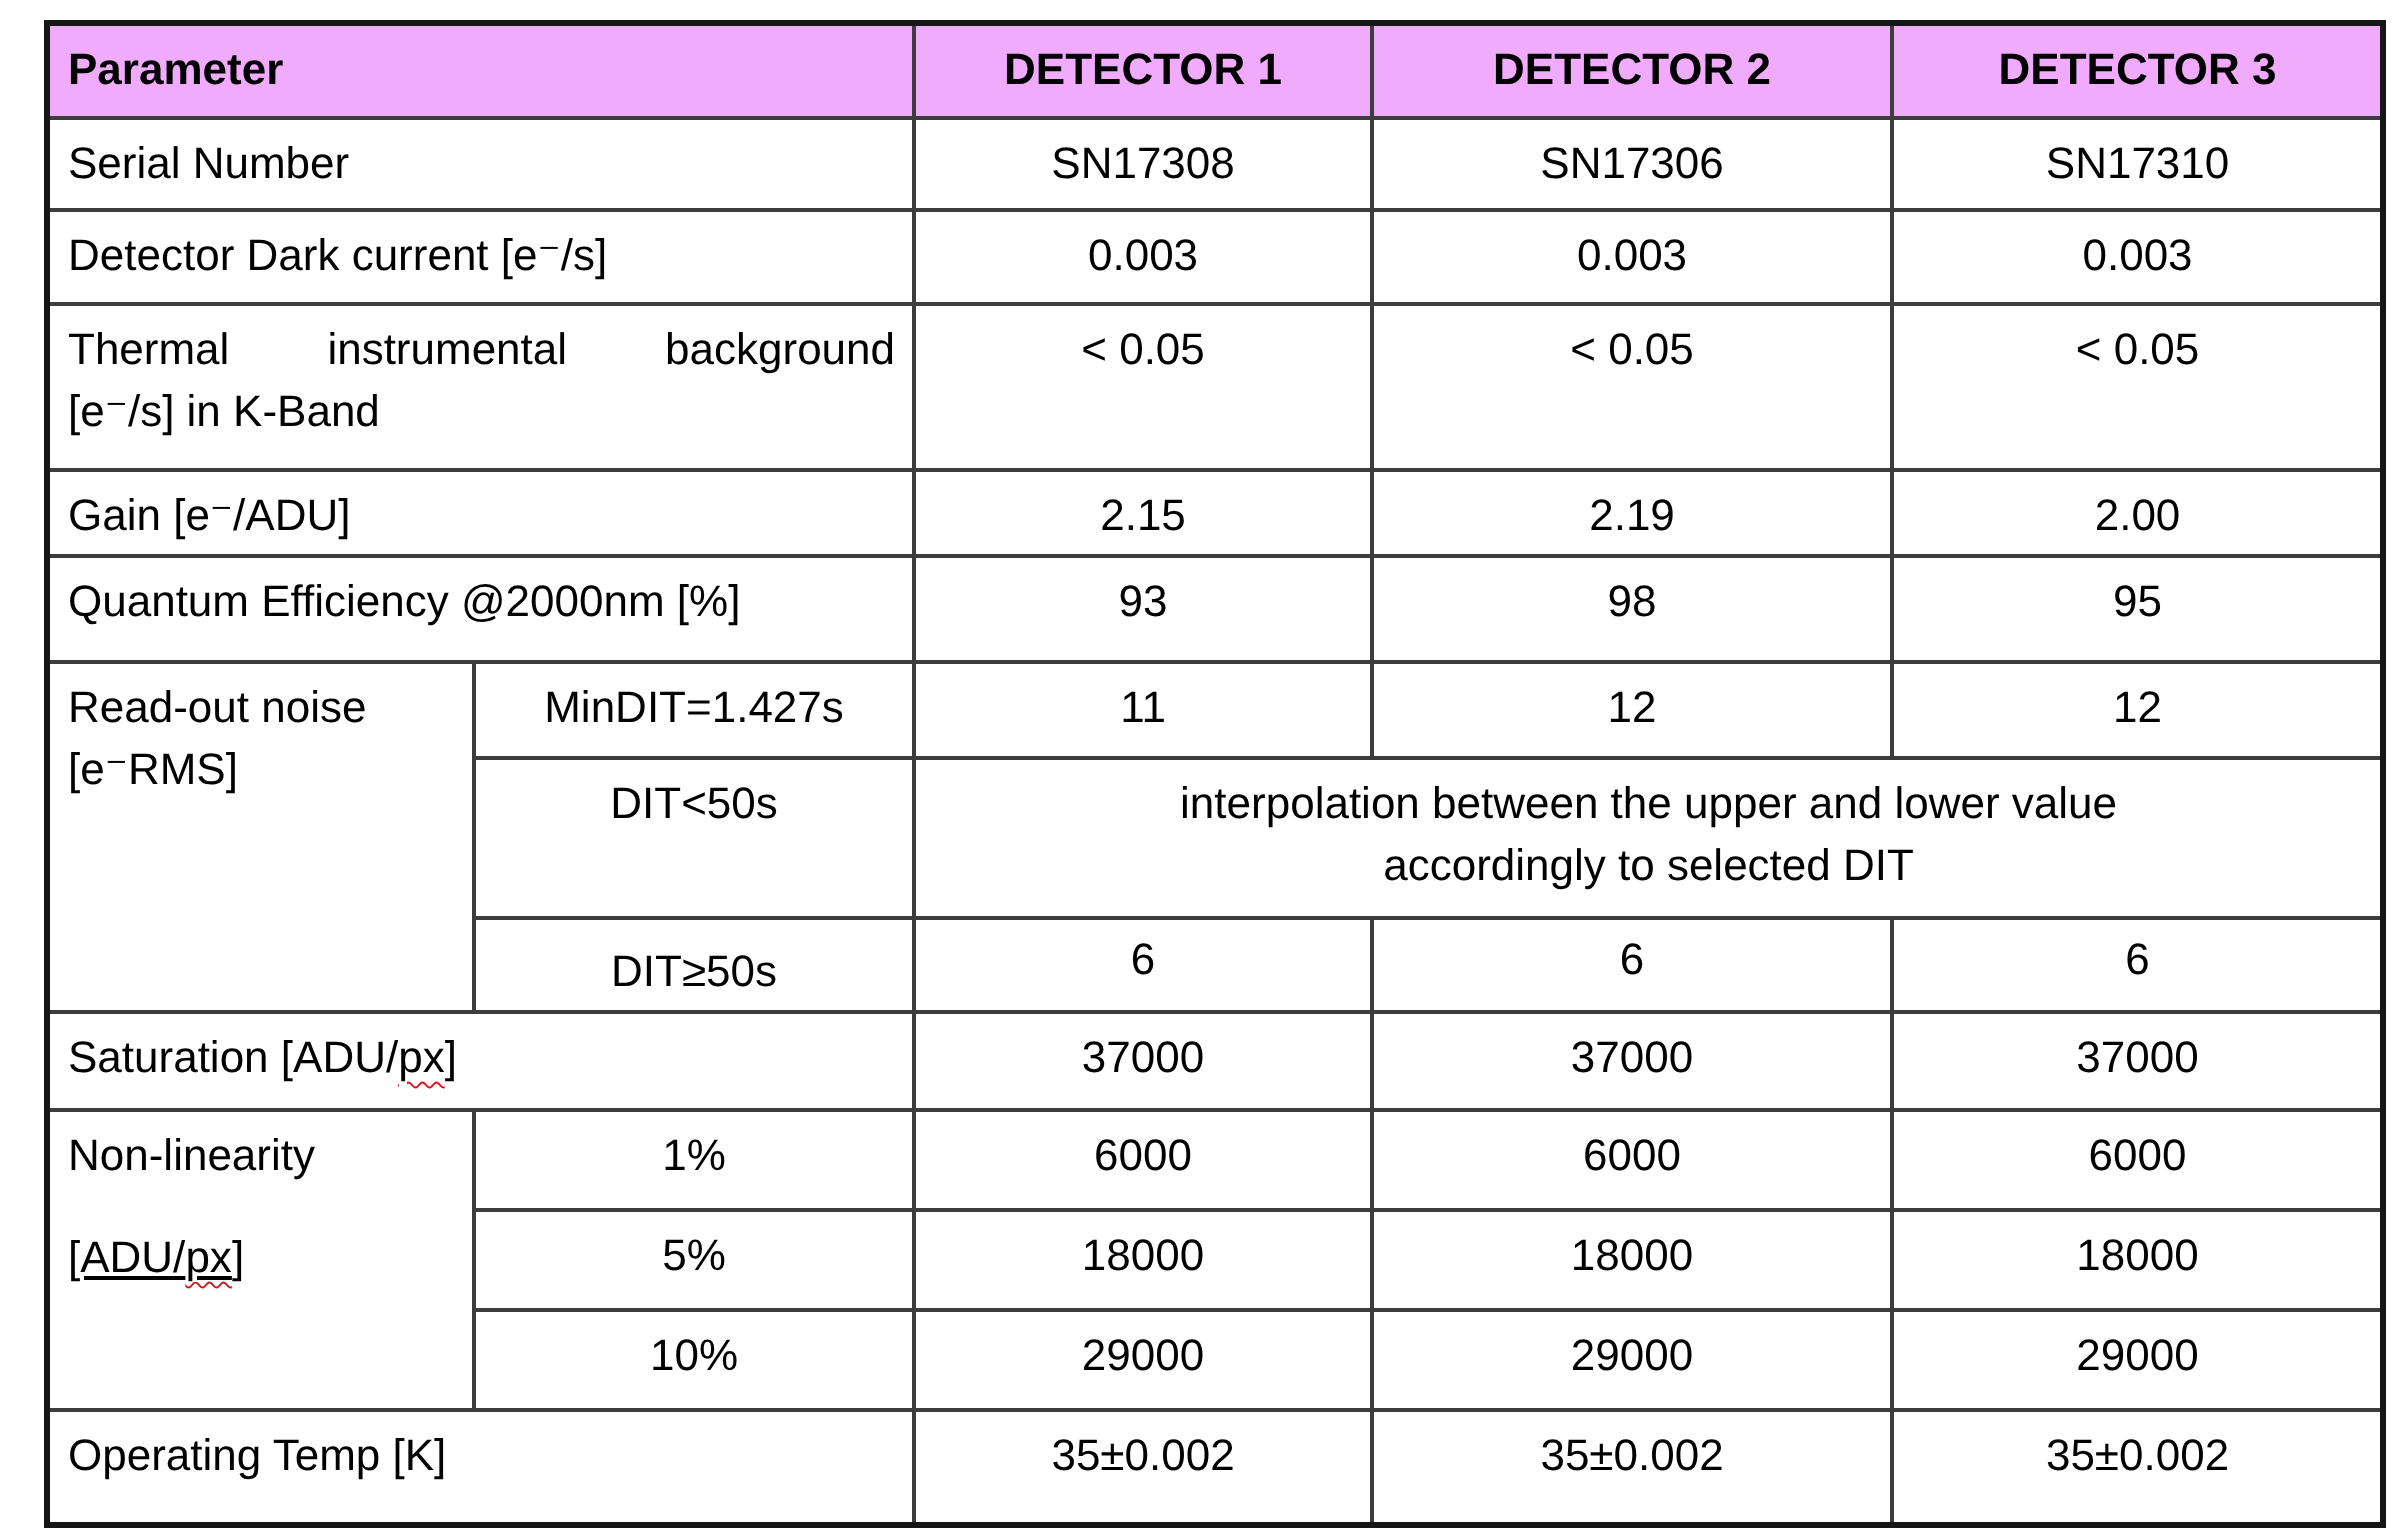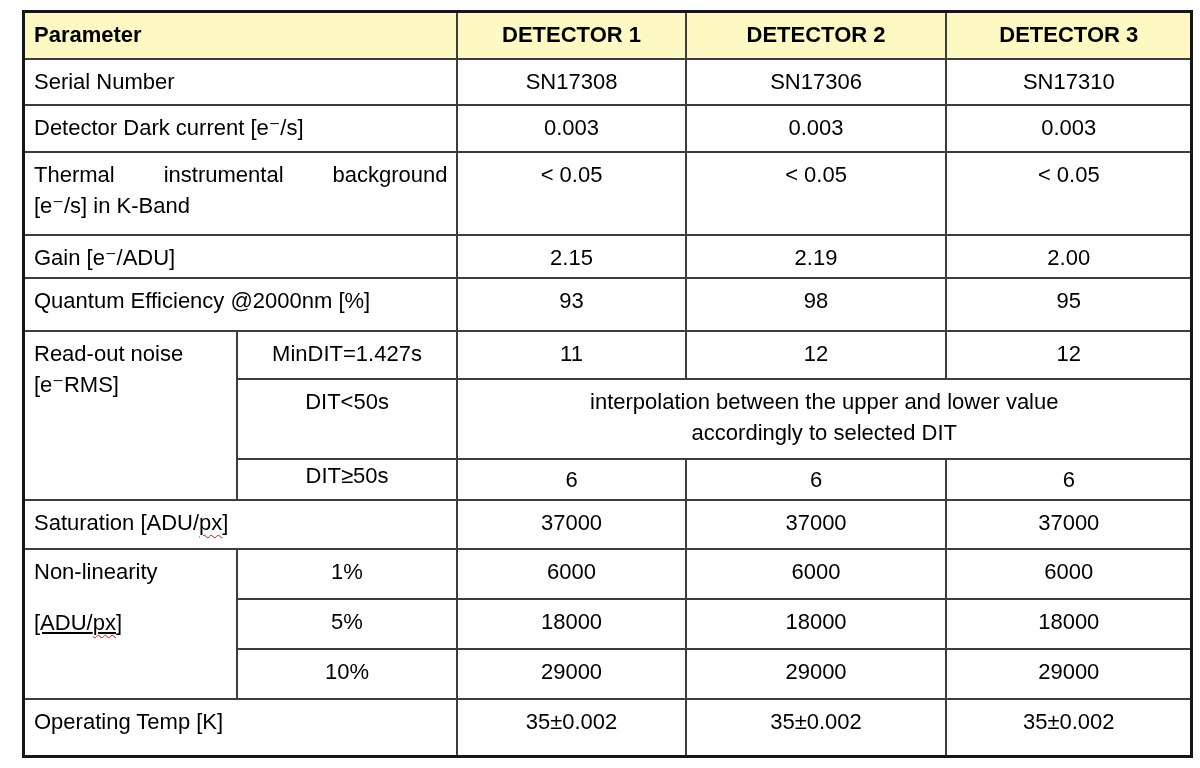--- a/index.html
+++ b/index.html
@@ -24,21 +24,21 @@
   table.params th,
   table.params td {
     border: 2px solid #3d3d3d;
     vertical-align: top;
     padding: 6px 8px 4px 9px;
     font-size: 22px;
     line-height: 1.42;
     overflow: hidden;
   }
   thead th {
-    background: #fef9c3;
+    background: #f0abfc;
     font-weight: bold;
     text-align: center;
   }
   thead th.lbl { text-align: left; }
   .lbl { text-align: left; }
   .val { text-align: center; border-radius: 21px; }
   .key { text-align: center; }
   .v-mid { vertical-align: middle; }
   .justify-first {
     text-align: justify;
@@ -131,21 +131,21 @@
 
       <tr style="height:80px">
         <td class="key v-mid">DIT&lt;50s</td>
         <td colspan="3" class="italic-note">
           <div>interpolation between the upper and lower value</div>
           <div>accordingly to selected DIT</div>
         </td>
       </tr>
 
       <tr style="height:40px">
-        <td class="key" style="padding-top:0">DIT≥50s</td>
+        <td class="key" style="padding-top:10px">DIT≥50s</td>
         <td class="val" style="padding-top:4px">6</td>
         <td class="val" style="padding-top:4px">6</td>
         <td class="val" style="padding-top:4px">6</td>
       </tr>
 
       <tr style="height:49px">
         <td colspan="2" class="lbl"><span>Saturation [ADU/</span><span class="spell">px</span><span>]</span></td>
         <td class="val">37000</td>
         <td class="val">37000</td>
         <td class="val">37000</td>

